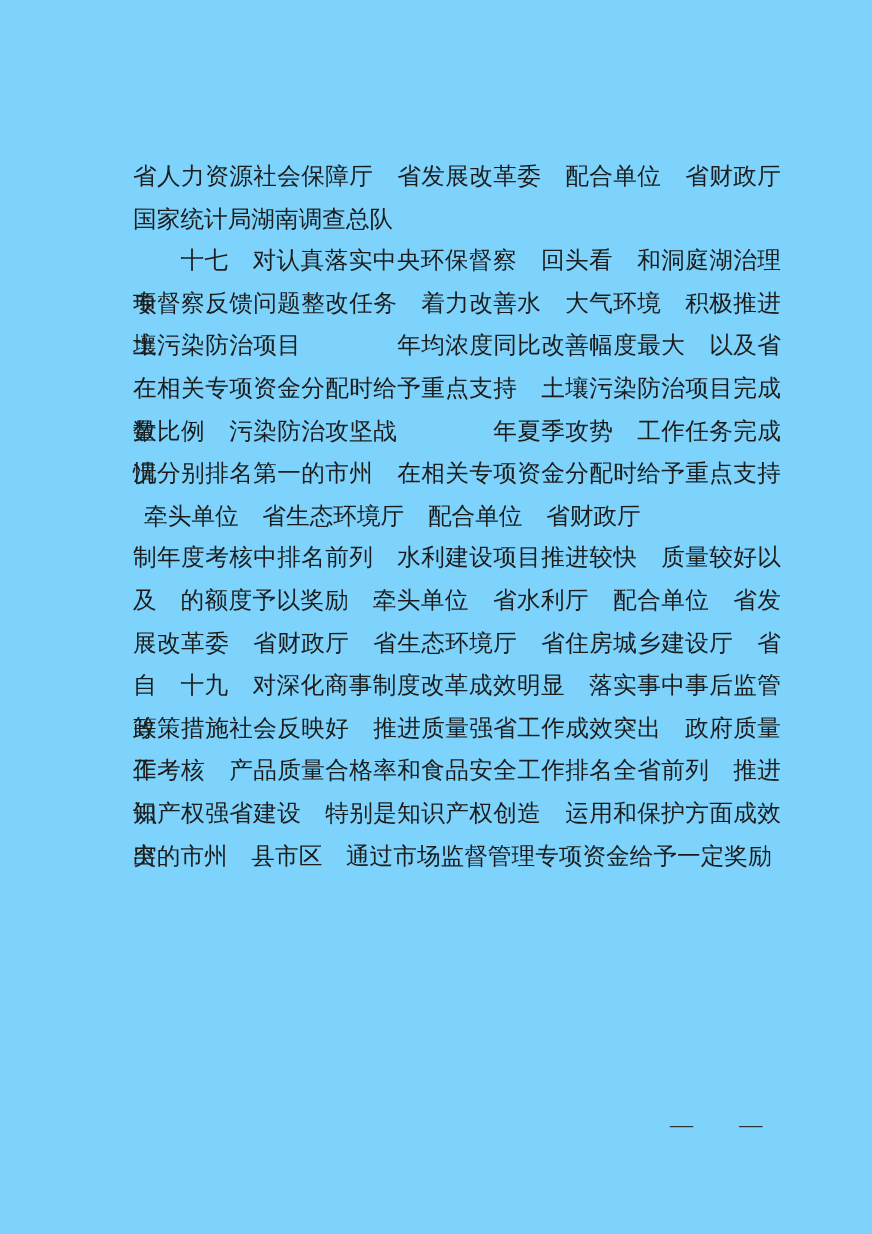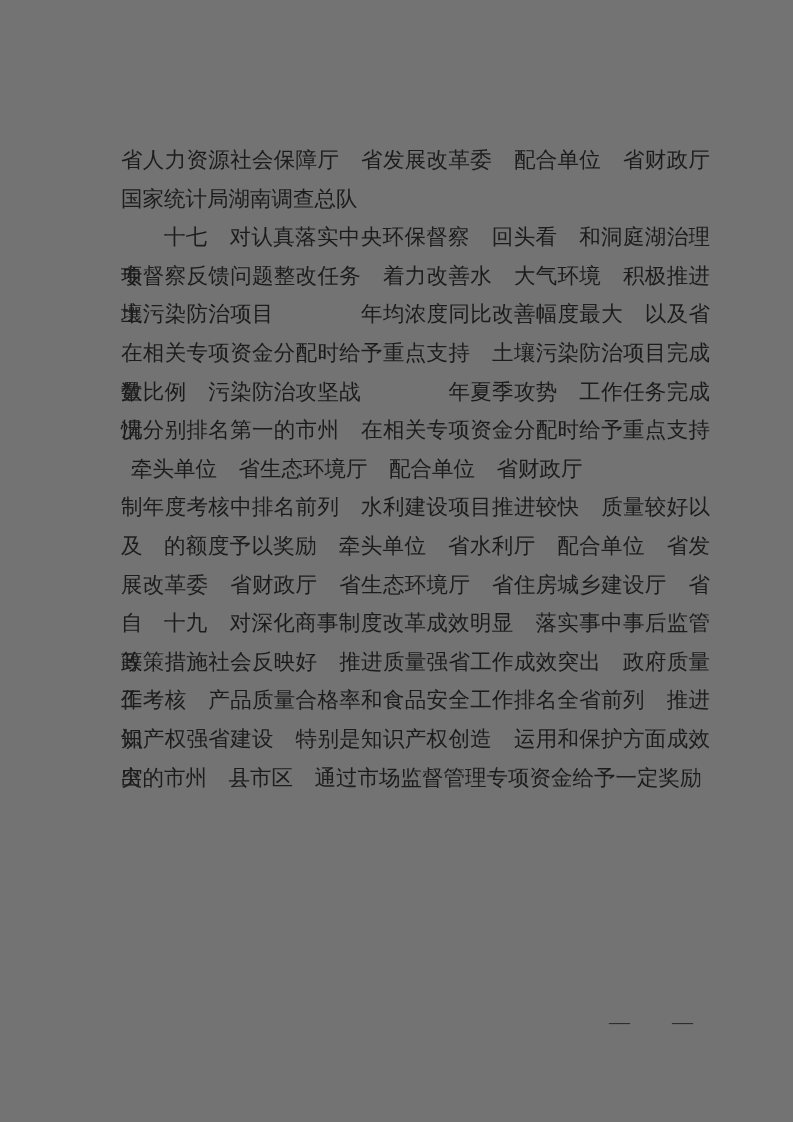--- a/index.html
+++ b/index.html
@@ -4,21 +4,21 @@
 <style>
   html, body {
     margin: 0;
     padding: 0;
     background: #ffffff;
   }
   .page {
     position: relative;
     width: 793px;
     height: 1122px;
-    background: #737373;
+    background: #7dd3fc;
     overflow: hidden;
     font-family: "Liberation Serif", "DejaVu Serif", serif;
     color: #1c1c1c;
   }
   .content {
     position: absolute;
     left: 121px;
     top: 141px;
     width: 589px;
     font-size: 21.5px;

